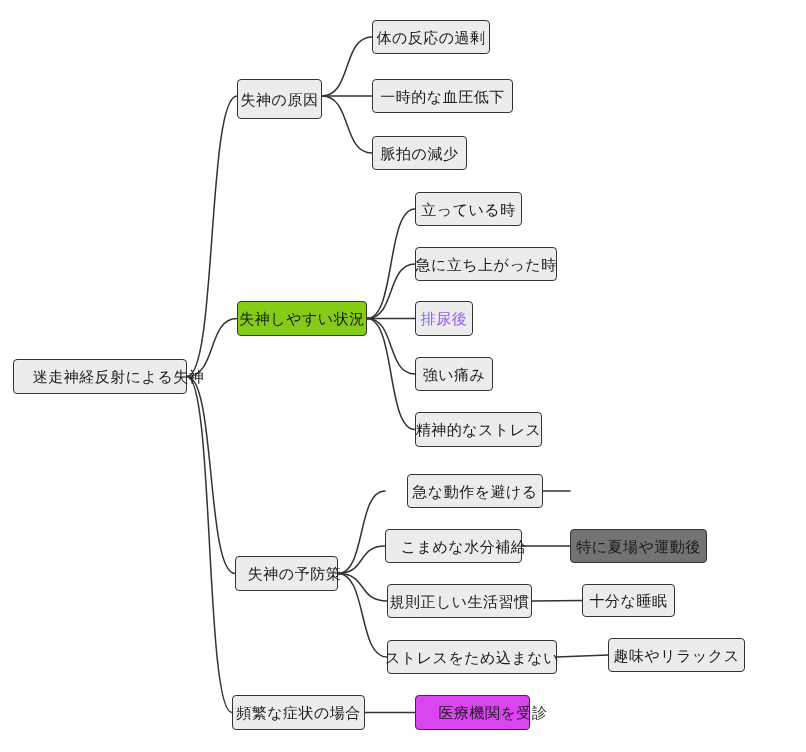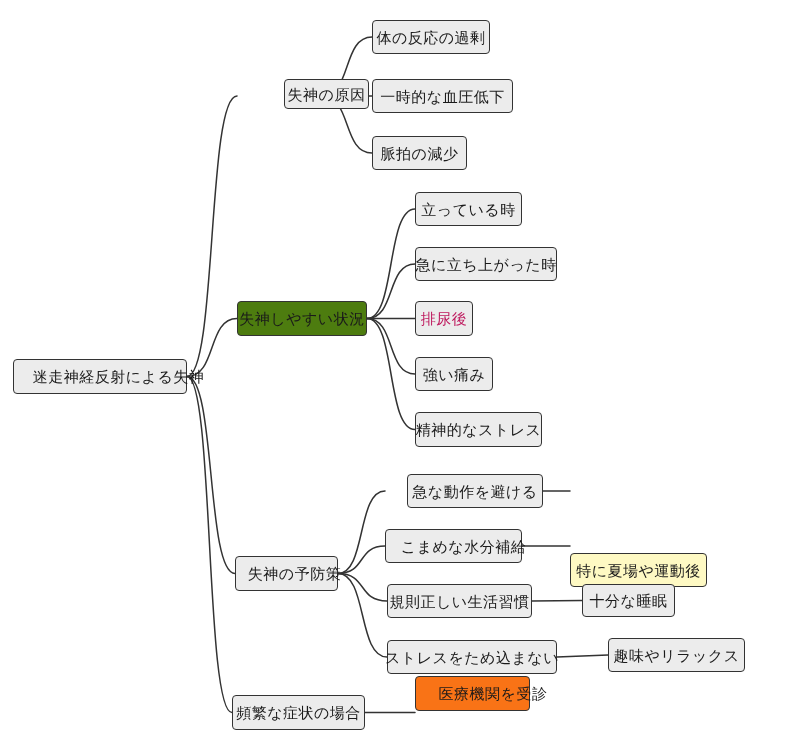--- a/index.html
+++ b/index.html
@@ -64,42 +64,42 @@
       <path d="M521,491 L570,491" fill="none" stroke="#333333" stroke-width="1.5" stroke-linecap="round"></path>
       <path d="M522,546 L570,546" fill="none" stroke="#333333" stroke-width="1.5" stroke-linecap="round"></path>
       <path d="M532,601 L582,600.5" fill="none" stroke="#333333" stroke-width="1.5" stroke-linecap="round"></path>
       <path d="M557,657 L608,655" fill="none" stroke="#333333" stroke-width="1.5" stroke-linecap="round"></path>
       <path d="M365,712.5 L415,712.5" fill="none" stroke="#333333" stroke-width="1.5" stroke-linecap="round"></path>
     </svg>
 
 <div class="node" style="left: 13px; top: 359px; width: 174px; height: 35px; background: rgb(236, 236, 236); border: 1.5px solid rgb(51, 51, 51); color: rgb(26, 26, 26); padding-left: 37px;">
       <span>迷走神経反射による失神</span>
     </div>
-    <div class="node" style="left: 237px; top: 79px; width: 85px; height: 30px; background: rgb(236, 236, 236); border: 1.5px solid rgb(51, 51, 51); color: rgb(26, 26, 26); margin-left: 47px;">
+    <div class="node" style="left: 237px; top: 79px; width: 85px; height: 40px; background: rgb(236, 236, 236); border: 1.5px solid rgb(51, 51, 51); color: rgb(26, 26, 26);">
       <span>失神の原因</span>
     </div>
     <div class="node" style="left: 372px; top: 20px; width: 118px; height: 34px; background: rgb(236, 236, 236); border: 1.5px solid rgb(51, 51, 51); color: rgb(26, 26, 26);">
       <span>体の反応の過剰</span>
     </div>
     <div class="node" style="left: 372px; top: 79px; width: 141px; height: 34px; background: rgb(236, 236, 236); border: 1.5px solid rgb(51, 51, 51); color: rgb(26, 26, 26);">
       <span>一時的な血圧低下</span>
     </div>
     <div class="node" style="left: 372px; top: 136px; width: 95px; height: 34px; background: rgb(236, 236, 236); border: 1.5px solid rgb(51, 51, 51); color: rgb(26, 26, 26);">
       <span>脈拍の減少</span>
     </div>
-    <div class="node" style="left: 237px; top: 301px; width: 130px; height: 35px; background: #4d7c0f; border: 1.5px solid rgb(51, 51, 51); color: rgb(26, 26, 26);">
+    <div class="node" style="left: 237px; top: 301px; width: 130px; height: 35px; background: #84cc16; border: 1.5px solid rgb(51, 51, 51); color: rgb(26, 26, 26);">
       <span>失神しやすい状況</span>
     </div>
     <div class="node" style="left: 415px; top: 192px; width: 107px; height: 34px; background: rgb(236, 236, 236); border: 1.5px solid rgb(51, 51, 51); color: rgb(26, 26, 26);">
       <span>立っている時</span>
     </div>
     <div class="node" style="left: 415px; top: 247px; width: 142px; height: 34px; background: rgb(236, 236, 236); border: 1.5px solid rgb(51, 51, 51); color: rgb(26, 26, 26);">
       <span>急に立ち上がった時</span>
     </div>
-    <div class="node" style="left: 415px; top: 301px; width: 58px; height: 35px; background: rgb(236, 236, 236); border: 1.5px solid rgb(51, 51, 51); color: #be185d; justify-content: center;">
+    <div class="node" style="left: 415px; top: 301px; width: 58px; height: 35px; background: rgb(236, 236, 236); border: 1.5px solid rgb(51, 51, 51); color: #8b5cf6; justify-content: center;">
       <span>排尿後</span>
     </div>
     <div class="node" style="left: 415px; top: 357px; width: 78px; height: 34px; background: rgb(236, 236, 236); border: 1.5px solid rgb(51, 51, 51); color: rgb(26, 26, 26);">
       <span>強い痛み</span>
     </div>
     <div class="node" style="left: 415px; top: 412px; width: 127px; height: 35px; background: rgb(236, 236, 236); border: 1.5px solid rgb(51, 51, 51); color: rgb(26, 26, 26);">
       <span>精神的なストレス</span>
     </div>
     <div class="node" style="left: 235px; top: 556px; width: 103px; height: 35px; background: rgb(236, 236, 236); border: 1.5px solid rgb(51, 51, 51); color: rgb(26, 26, 26); padding-left: 16px;">
       <span>失神の予防策</span>
@@ -109,28 +109,28 @@
     </div>
     <div class="node" style="left: 385px; top: 529px; width: 137px; height: 34px; background: rgb(236, 236, 236); border: 1.5px solid rgb(51, 51, 51); color: rgb(26, 26, 26); padding-left: 20px;">
       <span>こまめな水分補給</span>
     </div>
     <div class="node" style="left: 387px; top: 584px; width: 145px; height: 34px; background: rgb(236, 236, 236); border: 1.5px solid rgb(51, 51, 51); color: rgb(26, 26, 26);">
       <span>規則正しい生活習慣</span>
     </div>
     <div class="node" style="left: 387px; top: 640px; width: 170px; height: 34px; background: rgb(236, 236, 236); border: 1.5px solid rgb(51, 51, 51); color: rgb(26, 26, 26);">
       <span>ストレスをため込まない</span>
     </div>
-    <div class="node" style="left: 570px; top: 529px; width: 137px; height: 34px; background: #fef9c3; border: 1.5px solid rgb(51, 51, 51); color: rgb(26, 26, 26); margin-top: 24px;">
+    <div class="node" style="left: 570px; top: 529px; width: 137px; height: 34px; background: #737373; border: 1.5px solid rgb(51, 51, 51); color: rgb(26, 26, 26);">
       <span>特に夏場や運動後</span>
     </div>
     <div class="node" style="left: 582px; top: 584px; width: 93px; height: 33px; background: rgb(236, 236, 236); border: 1.5px solid rgb(51, 51, 51); color: rgb(26, 26, 26);">
       <span>十分な睡眠</span>
     </div>
     <div class="node" style="left: 608px; top: 638px; width: 137px; height: 34px; background: rgb(236, 236, 236); border: 1.5px solid rgb(51, 51, 51); color: rgb(26, 26, 26);">
       <span>趣味やリラックス</span>
     </div>
     <div class="node" style="left: 232px; top: 695px; width: 133px; height: 35px; background: rgb(236, 236, 236); border: 1.5px solid rgb(51, 51, 51); color: rgb(26, 26, 26);">
       <span>頻繁な症状の場合</span>
     </div>
-    <div class="node" style="left: 415px; top: 676px; width: 115px; height: 35px; background: #f97316; border: 1.5px solid rgb(51, 51, 51); color: rgb(26, 26, 26); padding-left: 41px;">
+    <div class="node" style="left: 415px; top: 695px; width: 115px; height: 35px; background: #d946ef; border: 1.5px solid rgb(51, 51, 51); color: rgb(26, 26, 26); padding-left: 41px;">
       <span>医療機関を受診</span>
     </div>
   </div>
 
 </body></html>

